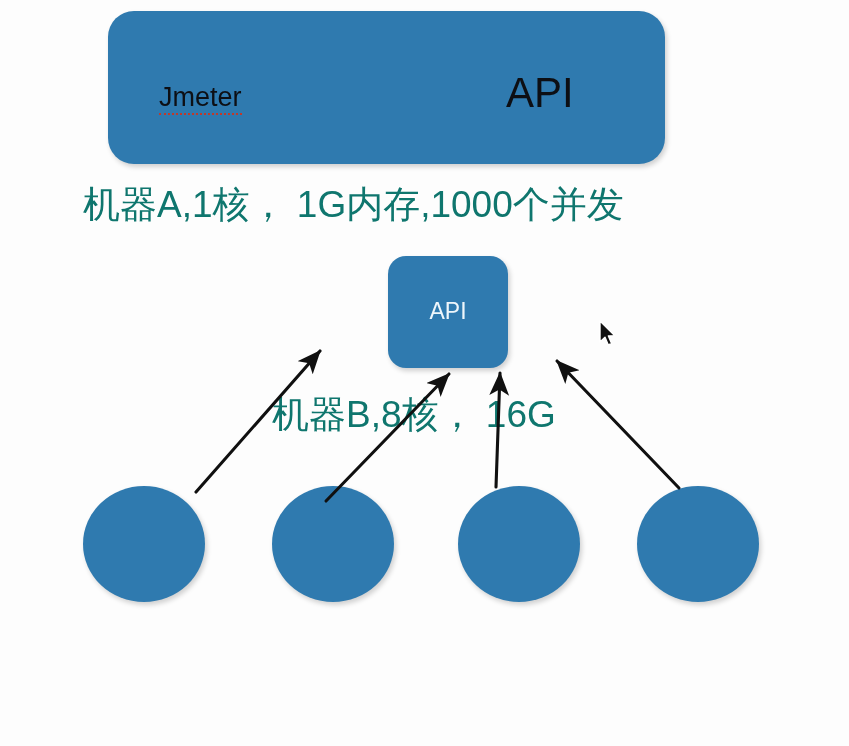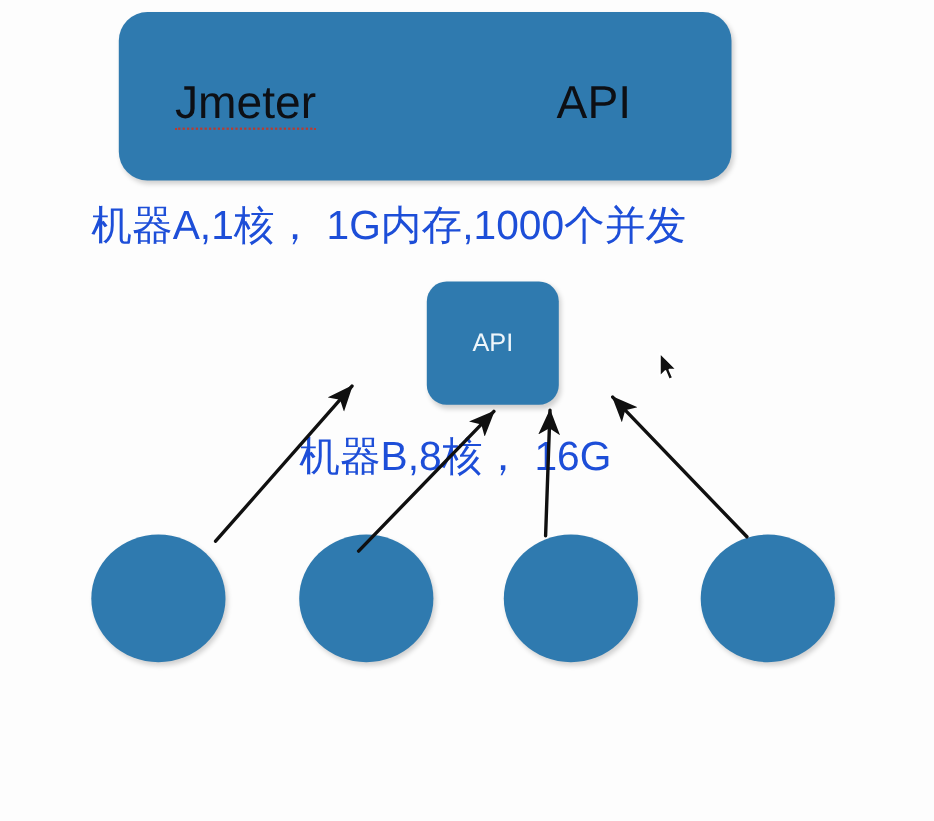--- a/index.html
+++ b/index.html
@@ -56,22 +56,22 @@
 
   
   .box-label {
     position: absolute;
     white-space: nowrap;
     line-height: 1;
   }
 
   #jmeter-label {
     left: 159px;
-    top: 72px;
-    font-size: 42px;
+    top: 84px;
+    font-size: 27px;
     color: #0d0f14;
     border-bottom: 2px dotted #c0392b;
     padding-bottom: 2px;
   }
 
   #top-api-label {
     left: 506px;
     top: 72px;
     font-size: 42px;
     color: #0d0f14;
@@ -83,21 +83,21 @@
     width: 120px;
     text-align: center;
     font-size: 23px;
     color: #eef6fb;
   }
 
   
   .caption {
     position: absolute;
     white-space: nowrap;
-    color: #1d4ed8;
+    color: #0f766e;
     line-height: 1;
     font-size: 37px;
     letter-spacing: 0px;
   }
   #caption-machine-a-top { left: 83px;  top: 186px; }
   #caption-machine-b     { left: 272px; top: 396px; }
   #caption-machine-a-bot { left: 78px;  top: 671px; }
 
   
   #arrows-layer {

